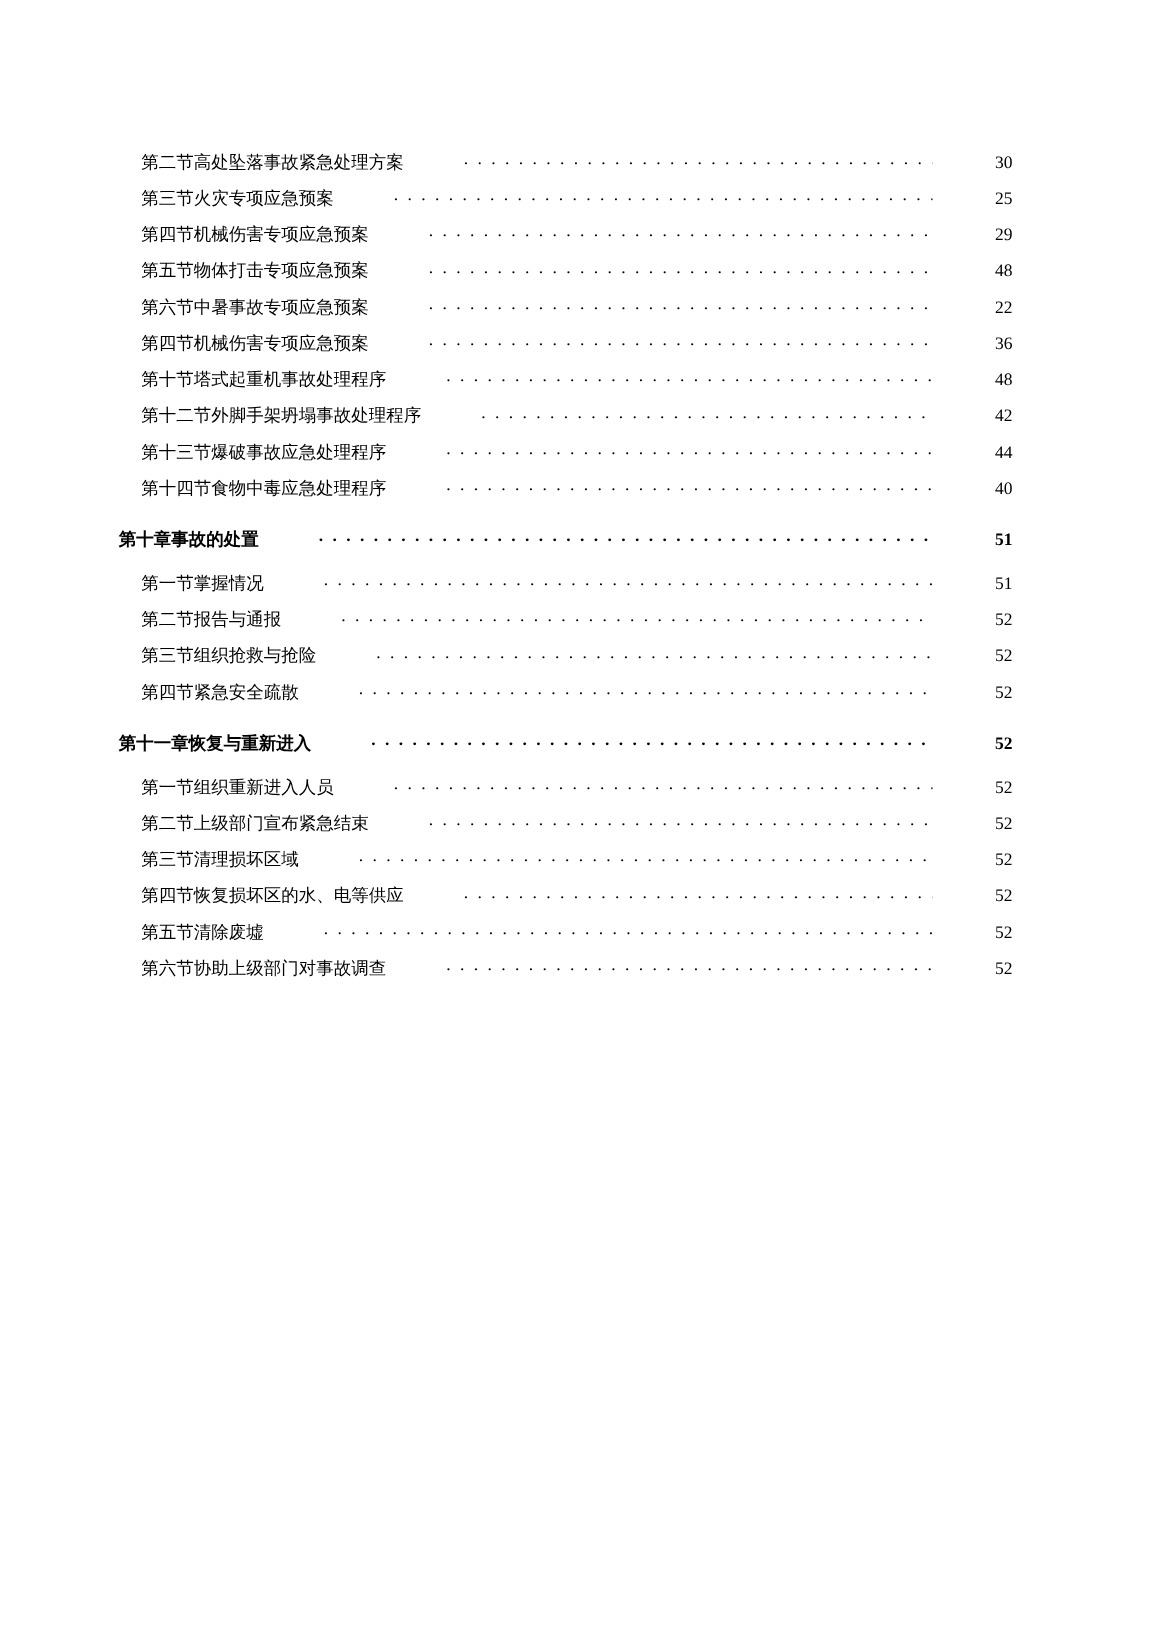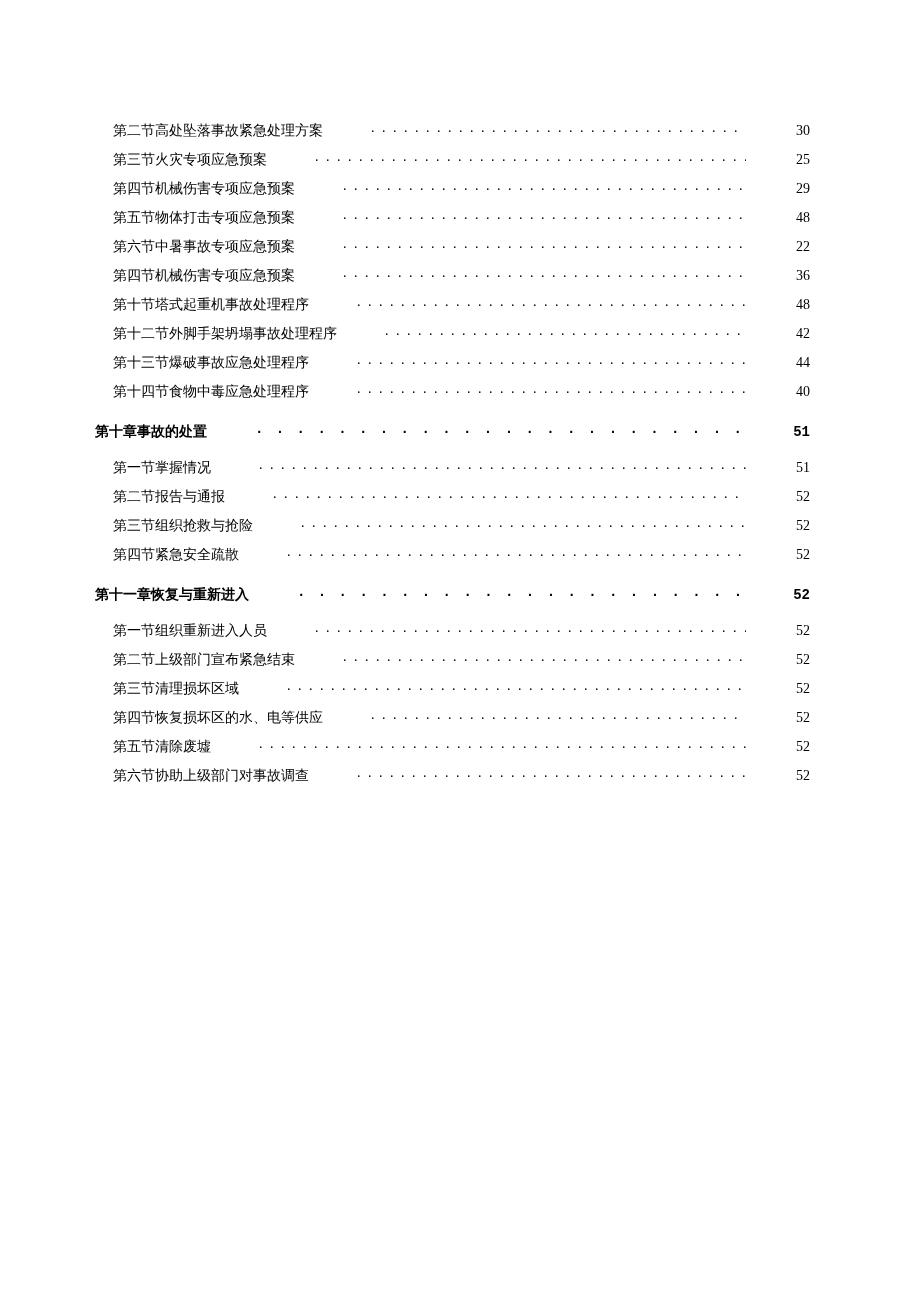--- a/index.html
+++ b/index.html
@@ -26,21 +26,20 @@
       white-space: nowrap;
       gap: 48px;
     }
     .toc-entry.section {
       padding-left: 18px;
     }
     .toc-entry.chapter {
       font-weight: bold;
       margin-top: 20px;
       margin-bottom: 14px;
-      font-family: Liberation Mono, monospace;
     }
     .toc-title {
       flex-shrink: 0;
     }
     .toc-dots {
       flex: 1;
       overflow: hidden;
       letter-spacing: 2px;
       color: #000000;
       font-size: 14px;

